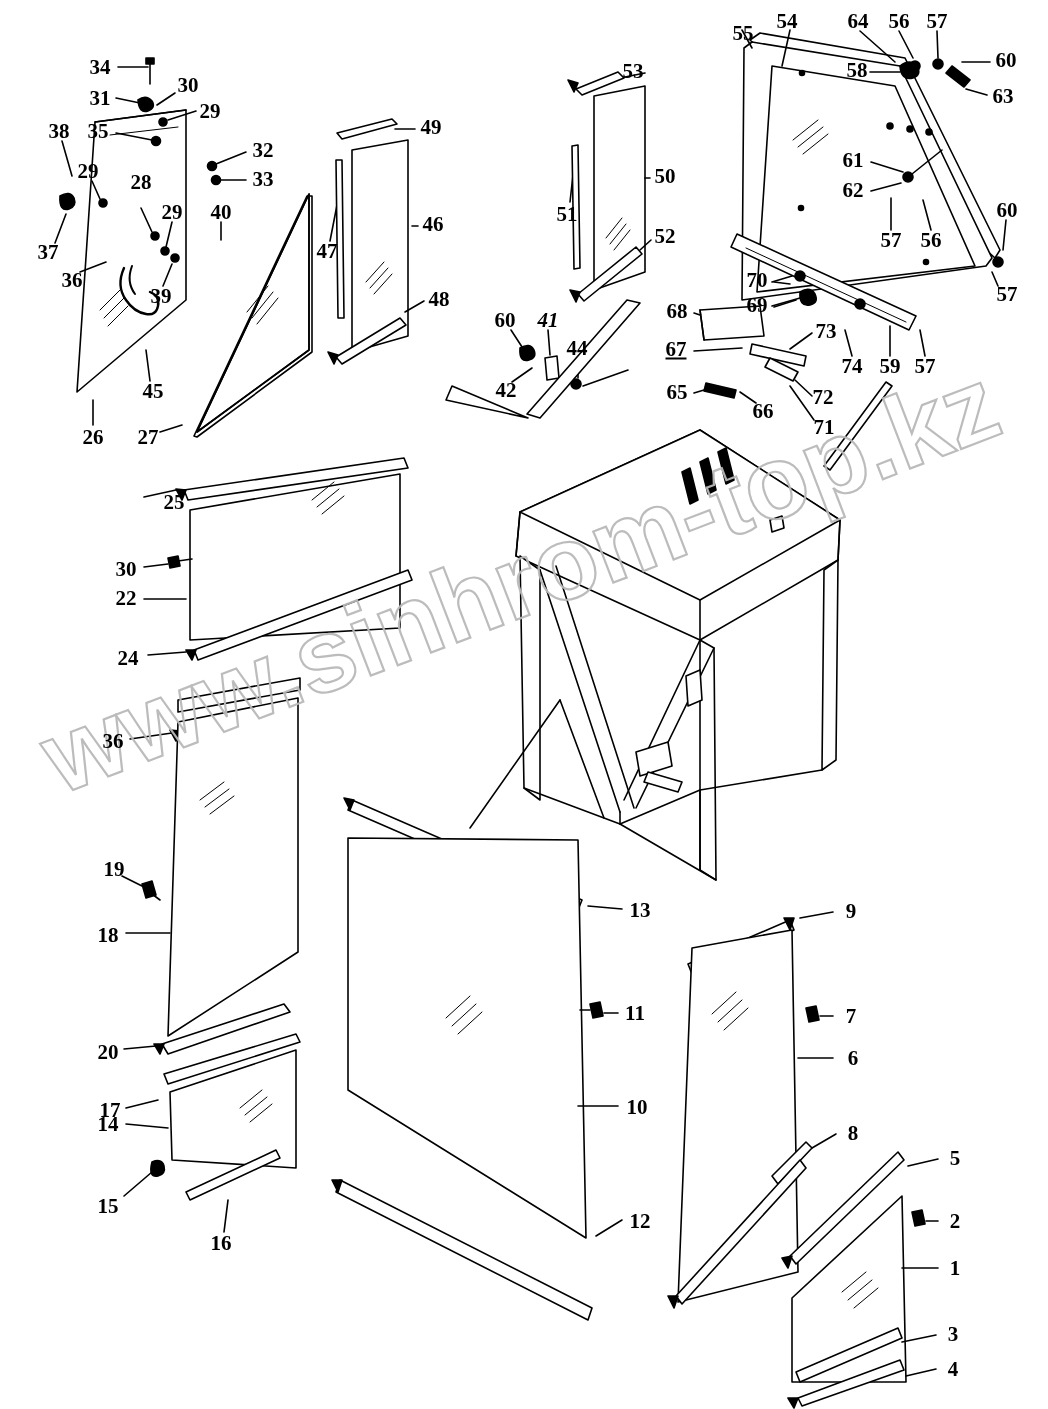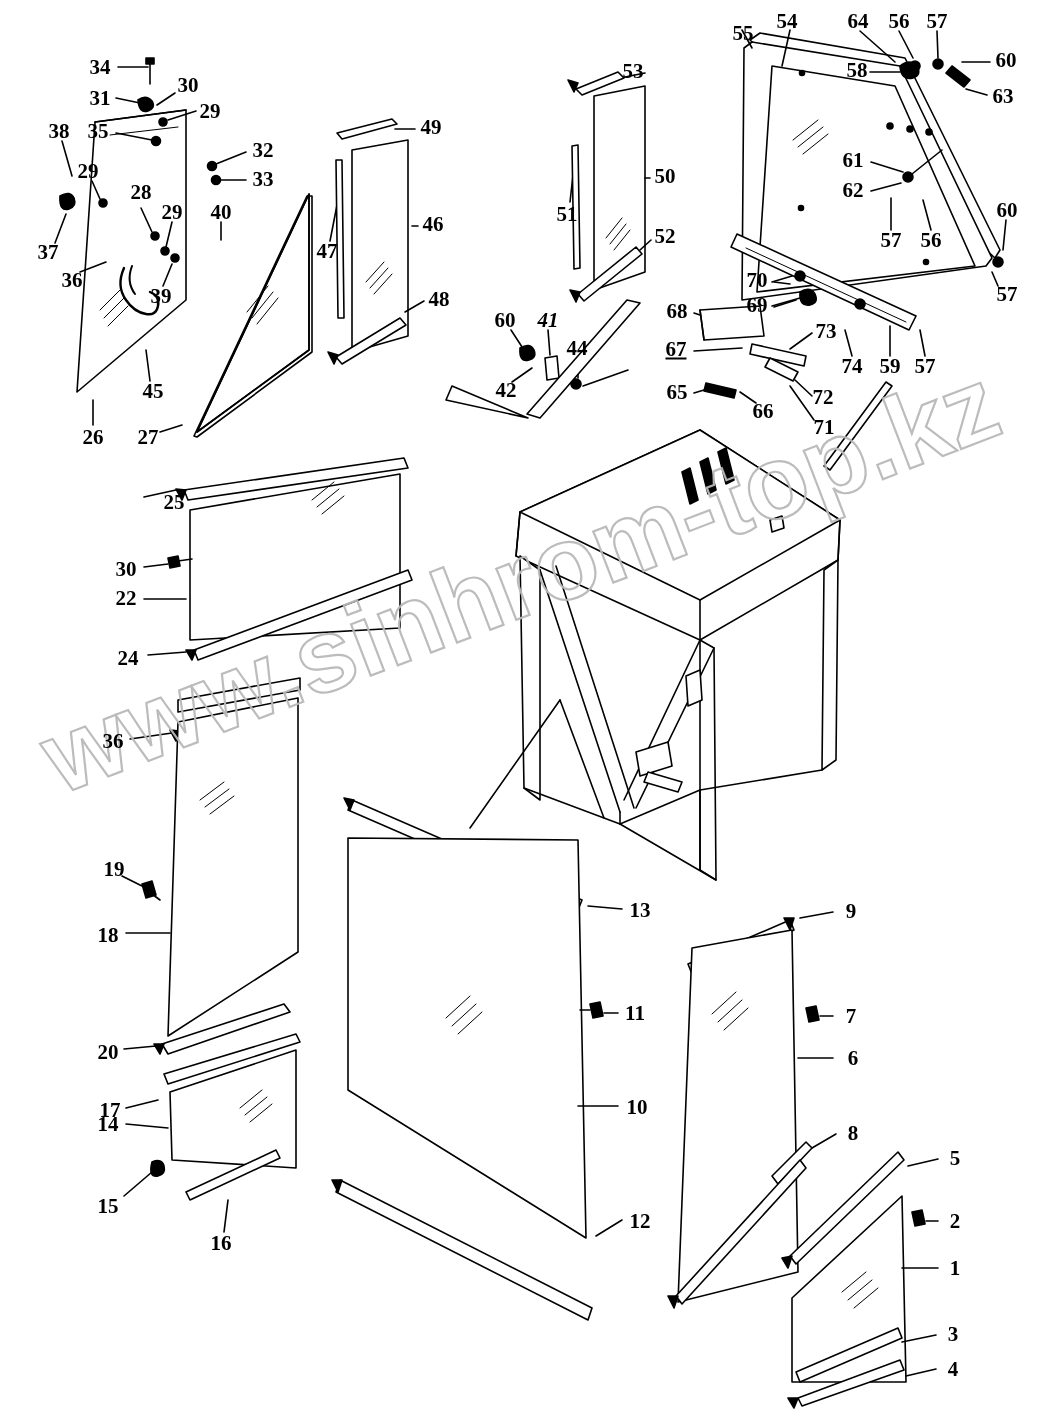--- a/index.html
+++ b/index.html
@@ -388,21 +388,21 @@
   <div id="callouts">
       <div class="callout" style="left: 100px; top: 67px;">34</div>
       <div class="callout" style="left: 188px; top: 85px;">30</div>
       <div class="callout" style="left: 100px; top: 98px;">31</div>
       <div class="callout" style="left: 210px; top: 111px;">29</div>
       <div class="callout" style="left: 59px; top: 131px;">38</div>
       <div class="callout" style="left: 98px; top: 131px;">35</div>
       <div class="callout" style="left: 263px; top: 150px;">32</div>
       <div class="callout" style="left: 263px; top: 179px;">33</div>
       <div class="callout" style="left: 88px; top: 171px;">29</div>
-      <div class="callout" style="left: 141px; top: 192px;">28</div>
+      <div class="callout" style="left: 141px; top: 182px;">28</div>
       <div class="callout" style="left: 172px; top: 212px;">29</div>
       <div class="callout" style="left: 221px; top: 212px;">40</div>
       <div class="callout" style="left: 48px; top: 252px;">37</div>
       <div class="callout" style="left: 72px; top: 280px;">36</div>
       <div class="callout" style="left: 161px; top: 296px;">39</div>
       <div class="callout" style="left: 153px; top: 391px;">45</div>
       <div class="callout" style="left: 93px; top: 437px;">26</div>
       <div class="callout" style="left: 148px; top: 437px;">27</div>
       <div class="callout" style="left: 431px; top: 127px;">49</div>
       <div class="callout" style="left: 327px; top: 251px;">47</div>

